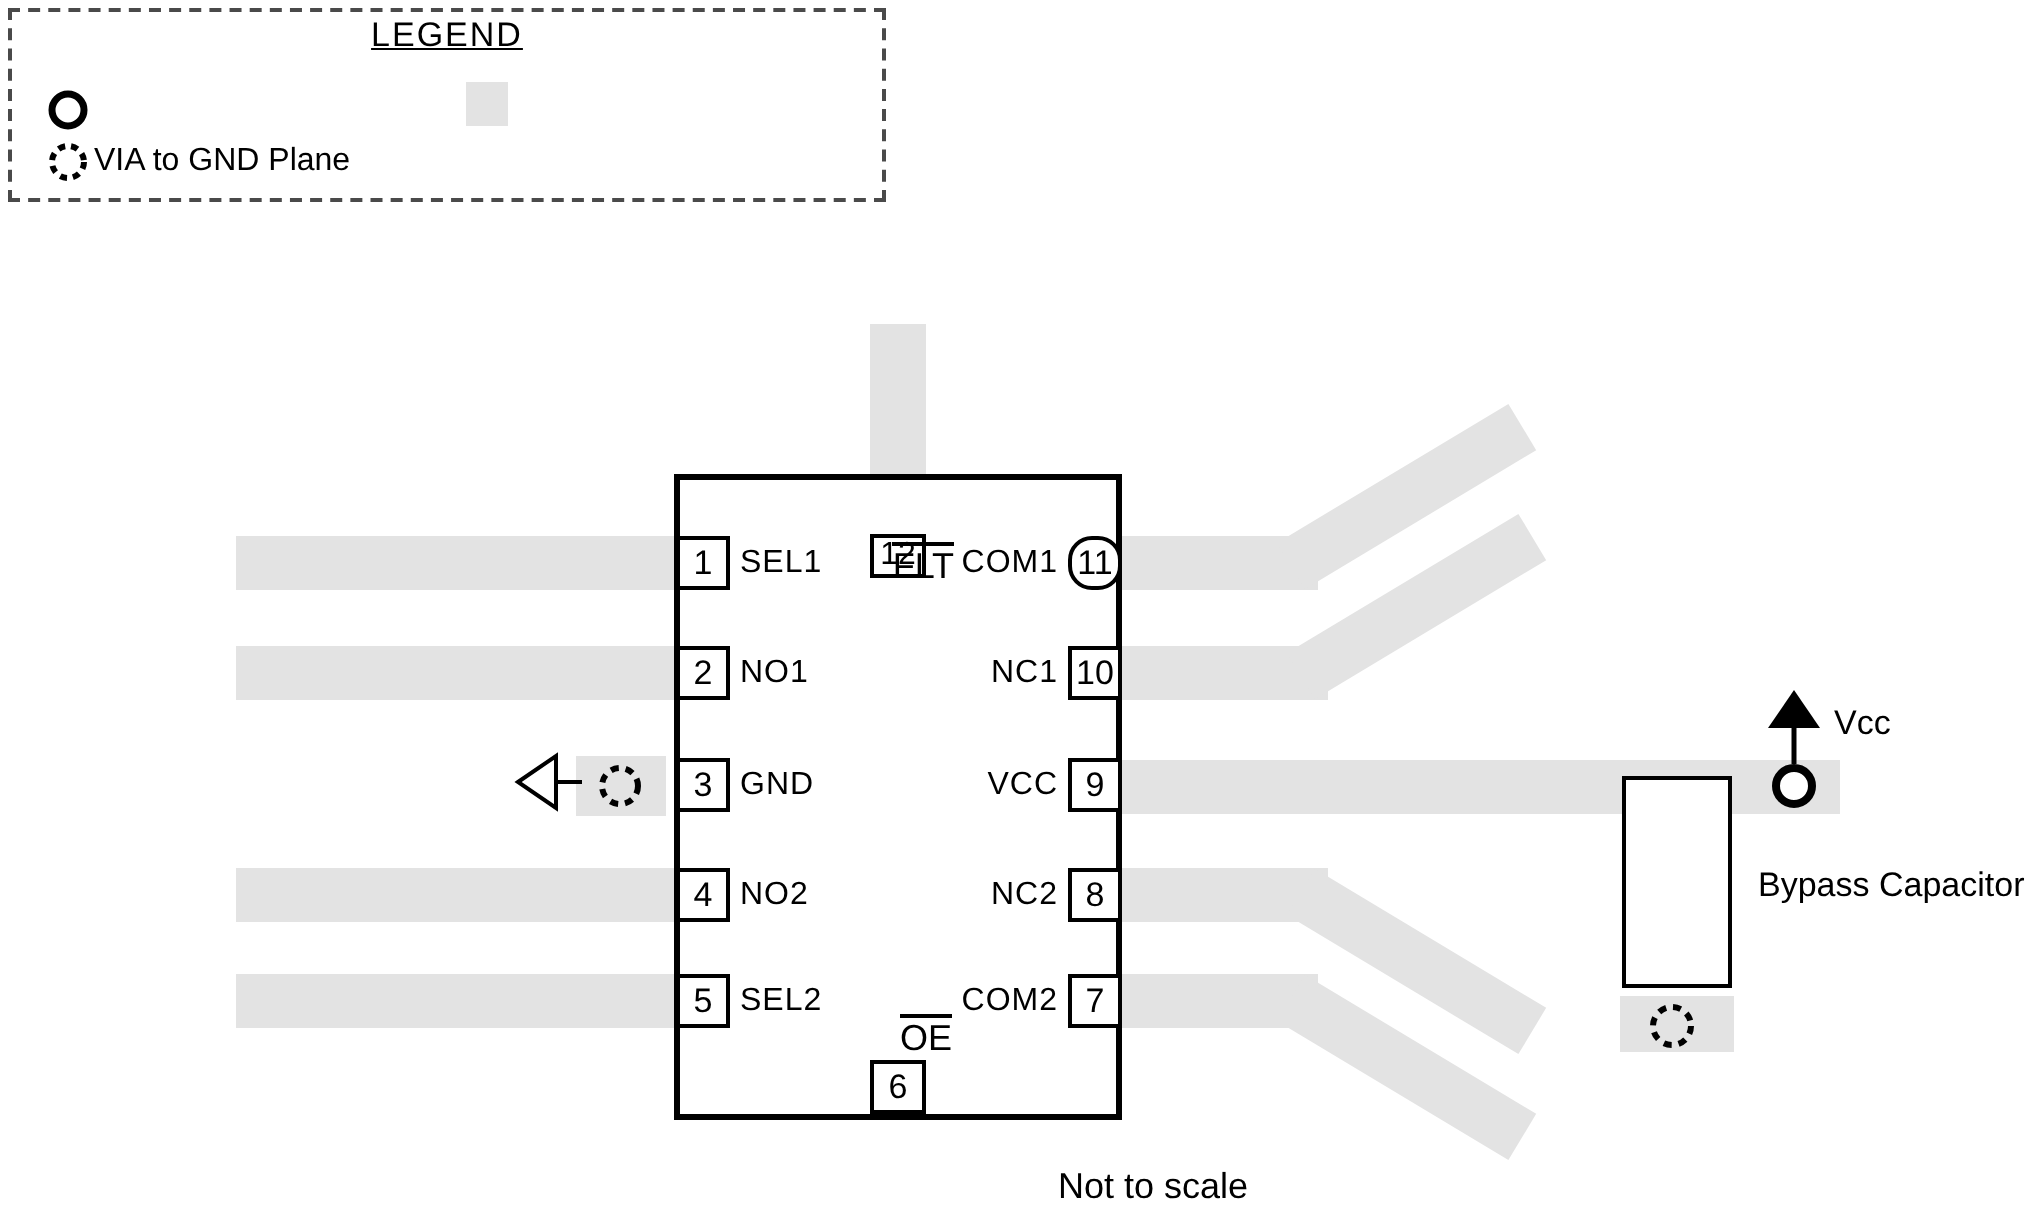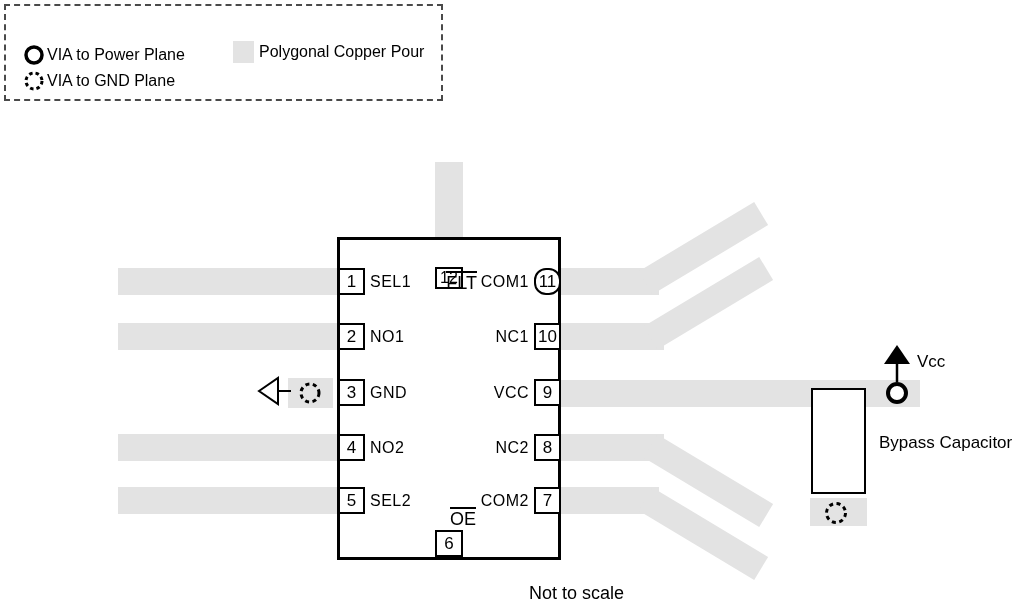--- a/index.html
+++ b/index.html
@@ -130,31 +130,30 @@
 
     <g>
       <line x1="897" y1="382" x2="897" y2="363" stroke="#000" stroke-width="2.5"></line>
       <polygon points="897,345 884,364 910,364" fill="#000"></polygon>
     </g>
 
     <circle cx="836" cy="513" r="9.5" fill="none" stroke="#000" stroke-width="3" stroke-dasharray="4 3.5"></circle>
   </svg>
 
   <div id="legend">
+    <div class="title">LEGEND</div>
     <svg width="24" height="24" style="position:absolute;left:16px;top:37px;">
       <circle cx="12" cy="12" r="8" fill="#fff" stroke="#000" stroke-width="3.5"></circle>
     </svg>
-    <div class="legend-label" style="left:41px;top:40px;">VIA to Power Plane</div>
     <svg width="24" height="24" style="position:absolute;left:16px;top:63px;">
       <circle cx="12" cy="12" r="8" fill="#fff" stroke="#000" stroke-width="3" stroke-dasharray="3.5 3"></circle>
     </svg>
     <div class="legend-label" style="left:41px;top:66px;">VIA to GND Plane</div>
     <svg width="21" height="22" style="position:absolute;left:227px;top:35px;">
       <rect x="0" y="0" width="21" height="22" fill="#e3e3e3"></rect>
     </svg>
-    <div class="legend-label" style="left:253px;top:37px;">Polygonal Copper Pour</div>
   </div>
 
   <div id="vcc-text" class="note">Vcc</div>
   <div id="bypass-text" class="note">Bypass Capacitor</div>
   <div id="scale-text" class="note">Not to scale</div>
 
 </div>
 
 </body></html>

